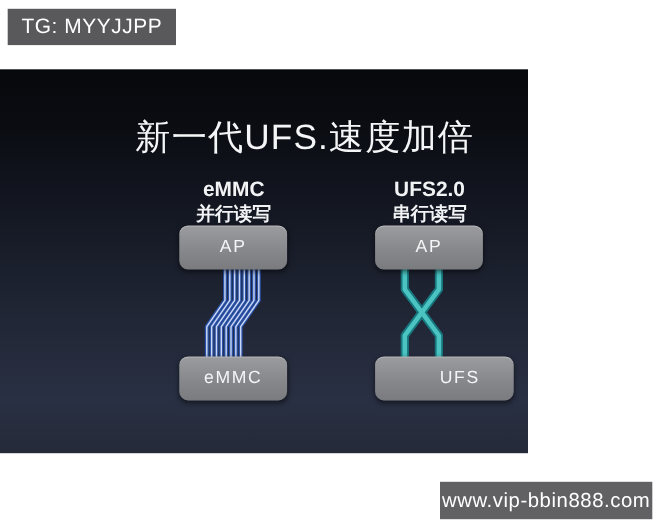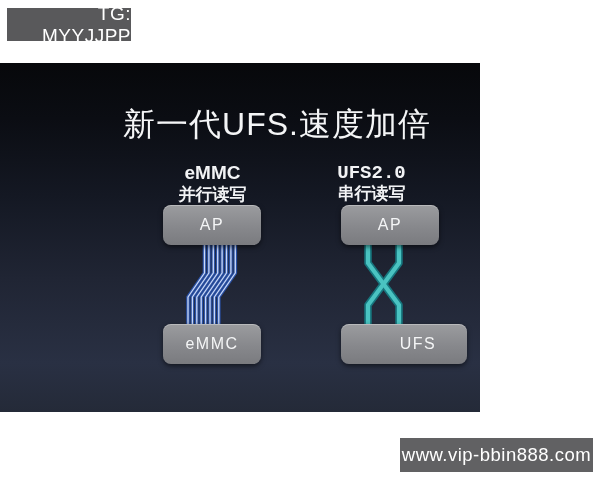--- a/index.html
+++ b/index.html
@@ -2,34 +2,34 @@
 <html><head>
 <meta charset="utf-8">
 <style>
   html,body{margin:0;padding:0;background:#ffffff;}
   body{font-family:"Liberation Sans","DejaVu Sans",sans-serif;}
   #stage{position:relative;width:600px;height:480px;background:#ffffff;overflow:hidden;}
 
   
   .wm{position:absolute;display:flex;align-items:center;justify-content:center;
       color:#ffffff;font-size:19px;letter-spacing:.5px;}
-  #wm-top{left:7px;top:8px;width:124px;height:33px;background:#59595b;text-align:right;}
+  #wm-top{left:7px;top:8px;width:153px;height:33px;background:#59595b;text-align:right;}
   #wm-bottom{left:400px;top:438px;width:193px;height:34px;background:#616163;font-size:18.5px;}
 
   
   #panel{position:absolute;left:0;top:63px;width:480px;height:349px;
          background:linear-gradient(180deg,#07080b 0%,#0b0d13 16%,#141823 38%,
                     #202534 62%,#293043 86%,#242a38 100%);}
 
   #title{position:absolute;left:277px;top:40px;transform:translateX(-50%);
          white-space:nowrap;color:#f4f5f6;font-size:32px;font-weight:500;letter-spacing:1px;}
 
   .col-header{position:absolute;width:99px;text-align:center;color:#f2f3f5;font-weight:bold;}
   #col-header-left{left:163px;top:99px;}
-  #col-header-right{left:322px;top:99px;font-family:Liberation Mono, monospace;}
+  #col-header-right{left:341px;top:99px;}
   .col-header .h1{font-size:19px;line-height:22px;}
   .col-header .h2{font-size:17px;line-height:21px;}
 
   .chip{position:absolute;width:98px;height:40px;border-radius:8px;
         background:linear-gradient(180deg,#9b9c9f 0%,#87888c 55%,#7a7b7f 100%);
         box-shadow:inset 0 1px 0 rgba(255,255,255,.30), 0 2px 5px rgba(0,0,0,.55);
         display:flex;align-items:center;justify-content:center;
         color:#f4f5f6;font-size:16px;letter-spacing:1.5px;}
   #chip-ap-left{left:163px;top:142px;}
   #chip-ap-right{left:341px;top:142px;}

